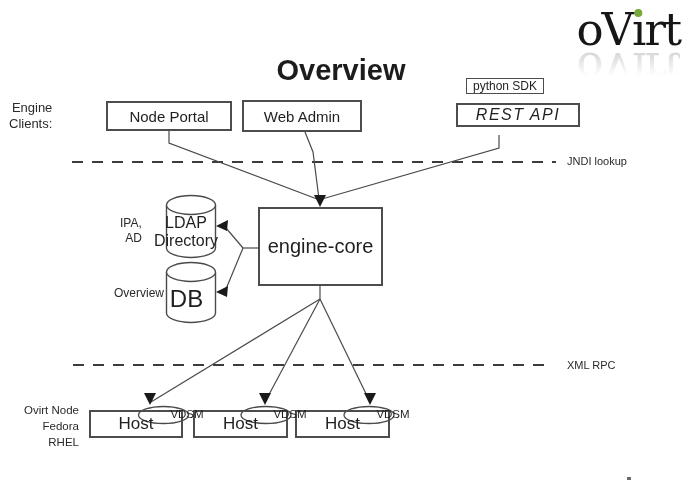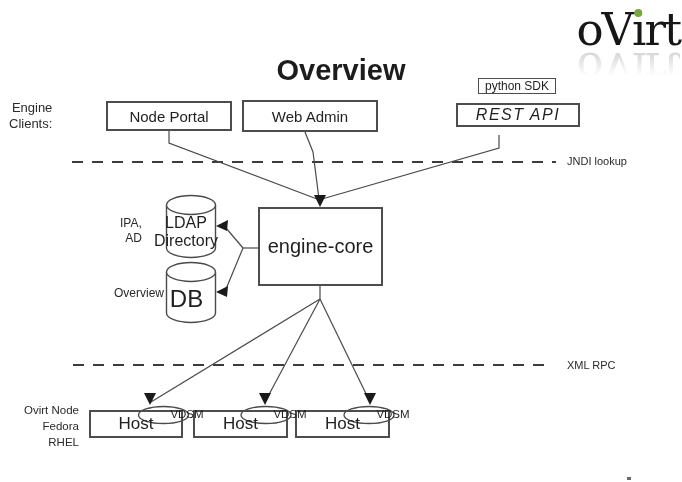--- a/index.html
+++ b/index.html
@@ -50,23 +50,23 @@
   .lbl-xmlrpc{left:567px;top:359px;font-size:11px;}
   .lbl-node{left:24px;top:402px;font-size:11.5px;line-height:16px;}
 
   .box{
     position:absolute;box-sizing:border-box;
     border:2px solid #4d4d4d;background:transparent;
     display:flex;align-items:center;justify-content:center;
     font-size:15px;color:#1f1f1f;
   }
   .box-user-portal{left:106px;top:101px;width:126px;height:30px;}
-  .box-web-admin{left:242px;top:100px;width:136px;height:32px;}
+  .box-web-admin{left:242px;top:100px;width:120px;height:32px;}
   .box-rest-api{left:456px;top:103px;width:124px;height:24px;font-size:16px;letter-spacing:1.5px;font-style:italic;}
-  .box-python-sdk{left:466px;top:78px;width:78px;height:16px;border-width:1px;font-size:12px;letter-spacing:0;margin-left:12px;}
+  .box-python-sdk{left:466px;top:78px;width:78px;height:16px;border-width:1px;font-size:12px;letter-spacing:0;}
   .box-engine-core{left:258px;top:207px;width:125px;height:79px;font-size:20px;}
   .box-host1{left:89px;top:410px;width:94px;height:28px;font-size:17px;}
   .box-host2{left:193px;top:410px;width:95px;height:28px;font-size:17px;}
   .box-host3{left:295px;top:410px;width:95px;height:28px;font-size:17px;}
 
   .cyl-label{position:absolute;text-align:center;white-space:pre-line;color:#1f1f1f;}
   .cyl-label-ldap{left:148px;top:214px;width:76px;font-size:16px;line-height:18px;}
   .cyl-label-db{left:166px;top:285px;width:41px;font-size:24px;}
 
   .vdsm{

